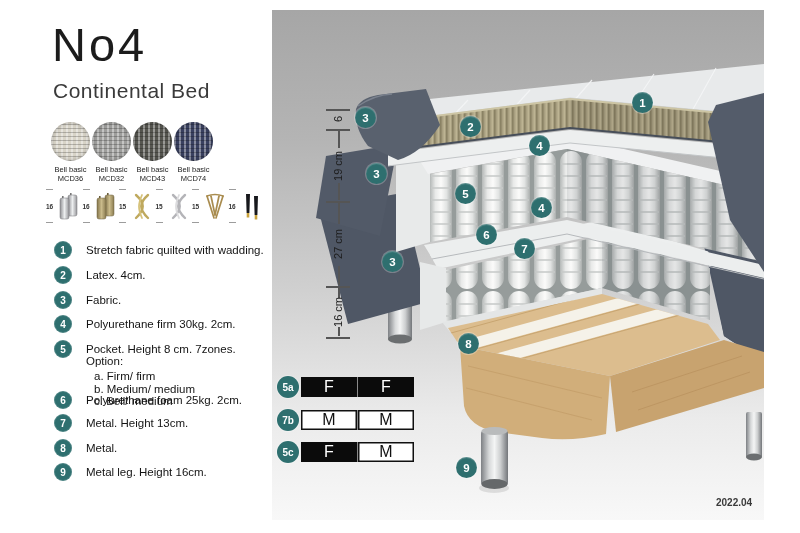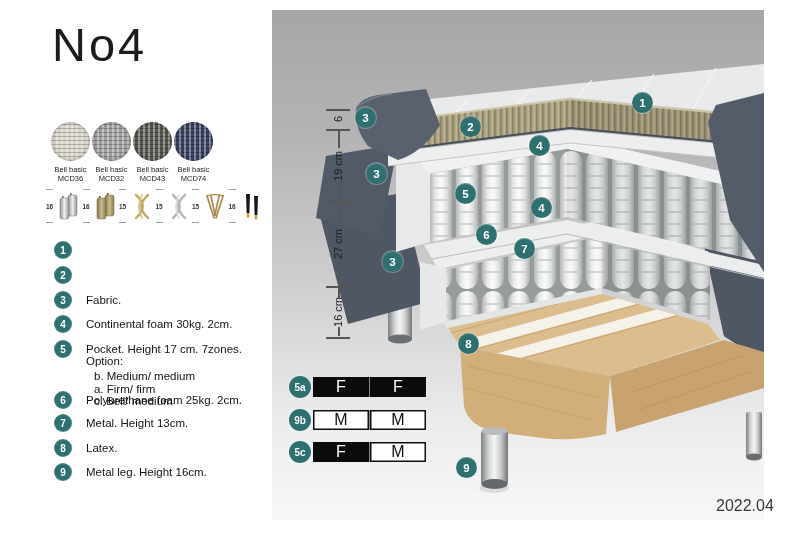--- a/index.html
+++ b/index.html
@@ -70,34 +70,34 @@
   .dbadge{position:absolute;width:21px;height:21px;border-radius:50%;
     background:#2e6f6f;color:#fff;font-size:11.5px;font-weight:bold;
     display:flex;align-items:center;justify-content:center;
     box-shadow:0 0 0 1px rgba(255,255,255,.25), inset 0 1px 1px rgba(255,255,255,.25);}
   .db0{left:360px;top:82px;}  .db1{left:188px;top:106px;} .db2{left:83px;top:97px;}
   .db3{left:257px;top:125px;} .db4{left:94px;top:153px;}  .db5{left:183px;top:173px;}
   .db6{left:259px;top:187px;} .db7{left:204px;top:214px;} .db8{left:242px;top:228px;}
   .db9{left:110px;top:241px;} .db10{left:186px;top:323px;} .db11{left:184px;top:447px;}
 
   
-  .firm-row{position:absolute;left:16px;width:142px;height:22px;}
+  .firm-row{position:absolute;left:4px;width:142px;height:22px;}
   .fr0{top:366px;} .fr1{top:399px;} .fr2{top:431px;}
   .fbadge{position:absolute;left:1px;top:0;width:22px;height:22px;border-radius:50%;
     background:#2e6f6f;color:#fff;font-size:10px;font-weight:bold;
     display:flex;align-items:center;justify-content:center;
     box-shadow:0 0 0 1px rgba(255,255,255,.3);}
   .firm-bar{position:absolute;left:25px;top:1px;width:113px;height:20px;
     display:flex;gap:1px;background:#8a8a8a;}
   .fcell{flex:1;display:flex;align-items:center;justify-content:center;
     font-size:16px;line-height:1;}
   .fcell.dark{background:#0b0b0b;color:#fff;}
   .fcell.light{background:#fff;color:#101010;box-shadow:inset 0 0 0 1.5px #101010;}
 
-  .date{position:absolute;left:444px;top:487px;font-size:16px;color:#3a3a3a;}
+  .date{position:absolute;left:444px;top:487px;font-size:10px;color:#3a3a3a;font-weight:bold;}
 </style>
 </head>
 <body>
 
 <svg width="0" height="0" style="position:absolute" aria-hidden="true">
   <defs>
     <linearGradient id="lgS" x1="0" y1="0" x2="1" y2="0">
       <stop offset="0" stop-color="#8f8f93"></stop>
         <stop offset="0.5" stop-color="#eceeef"></stop>
         <stop offset="1" stop-color="#96969a"></stop>
@@ -105,20 +105,21 @@
     <linearGradient id="lgB" x1="0" y1="0" x2="1" y2="0">
       <stop offset="0" stop-color="#84754b"></stop>
         <stop offset="0.5" stop-color="#cabb8b"></stop>
         <stop offset="1" stop-color="#8a7b50"></stop>
     </linearGradient>
   </defs>
 </svg>
 
 <div class="left-col">
   <div class="title">No4</div>
+  <div class="subtitle">Continental Bed</div>
 
   <div class="swatches">
     <div class="swatch-item">
       <div class="swatch sw0"></div>
       <div class="swatch-label"><span>Bell basic</span><br><span>MCD36</span></div>
     </div>
     <div class="swatch-item">
       <div class="swatch sw1"></div>
       <div class="swatch-label"><span>Bell basic</span><br><span>MCD32</span></div>
     </div>
@@ -201,52 +202,54 @@
         <path d="M6,3 L10,3 L9.4,22 L6.6,22 Z" fill="#17181c"></path>
           <rect x="6.7" y="22" width="2.6" height="4.5" fill="#c9a23c"></rect>
         <path d="M14,5 L18,5 L17.4,24 L14.6,24 Z" fill="#17181c"></path>
           <rect x="14.7" y="24" width="2.6" height="4.5" fill="#c9a23c"></rect>
       </svg>
     </div>
   </div>
 
   <div class="part p1">
     <span class="pbadge">1</span>
+    <span class="ptext">Stretch fabric quilted with wadding.</span>
   </div>
   <div class="part p2">
     <span class="pbadge">2</span>
+    <span class="ptext">Latex. 4cm.</span>
   </div>
   <div class="part p3">
     <span class="pbadge">3</span>
     <span class="ptext">Fabric.</span>
   </div>
   <div class="part p4">
     <span class="pbadge">4</span>
-    <span class="ptext">Continental foam 30kg. 2cm.</span>
+    <span class="ptext">Polyurethane firm 30kg. 2cm.</span>
   </div>
   <div class="part p5">
     <span class="pbadge">5</span>
-    <span class="ptext">Pocket. Height 17 cm. 7zones. Option:</span>
+    <span class="ptext">Pocket. Height 8 cm. 7zones. Option:</span>
     <div class="popts">
+      <div>a. Firm/ firm</div>
       <div>b. Medium/ medium</div>
-      <div>a. Firm/ firm</div>
       <div>c. Bell/ medium</div>
     </div>
   </div>
   <div class="part p6">
     <span class="pbadge">6</span>
     <span class="ptext">Polyurethane foam 25kg. 2cm.</span>
   </div>
   <div class="part p7">
     <span class="pbadge">7</span>
     <span class="ptext">Metal. Height 13cm.</span>
   </div>
   <div class="part p8">
     <span class="pbadge">8</span>
-    <span class="ptext">Latex.</span>
+    <span class="ptext">Metal.</span>
   </div>
   <div class="part p9">
     <span class="pbadge">9</span>
     <span class="ptext">Metal leg. Height 16cm.</span>
   </div>
 </div>
 
 <div class="panel">
 
   <svg class="bed-svg" width="492" height="510" viewBox="0 0 492 510">
@@ -365,21 +368,21 @@
   <div class="dbadge db11">9</div>
 
   <div class="firm-row fr0">
     <div class="fbadge">5a</div>
     <div class="firm-bar">
       <div class="fcell dark">F</div>
       <div class="fcell dark">F</div>
     </div>
   </div>
   <div class="firm-row fr1">
-    <div class="fbadge">9b</div>
+    <div class="fbadge">7b</div>
     <div class="firm-bar">
       <div class="fcell light">M</div>
       <div class="fcell light">M</div>
     </div>
   </div>
   <div class="firm-row fr2">
     <div class="fbadge">5c</div>
     <div class="firm-bar">
       <div class="fcell dark">F</div>
       <div class="fcell light">M</div>

